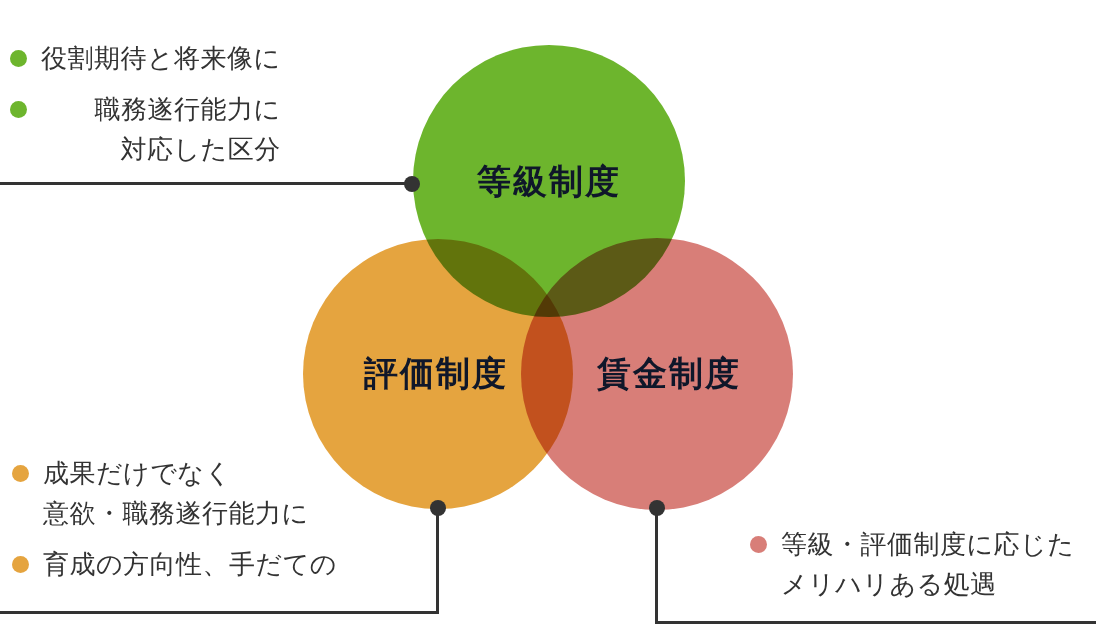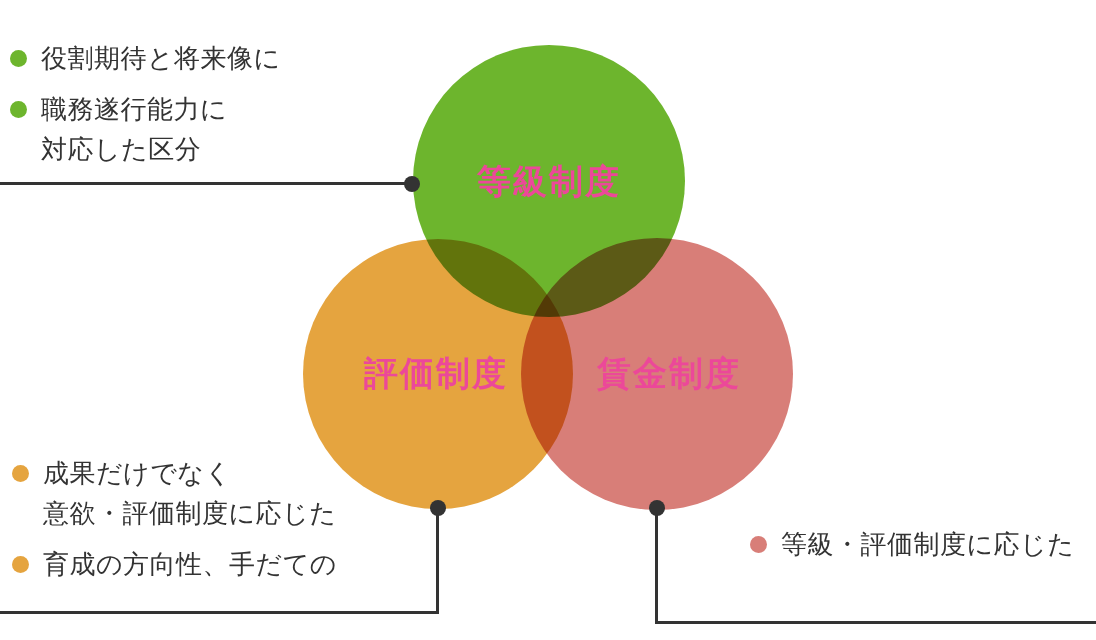--- a/index.html
+++ b/index.html
@@ -25,21 +25,21 @@
     mix-blend-mode: multiply;
   }
   .circle.grade { left: 413px; top: 45px;  width: 272px; height: 272px; }
   .circle.eval  { left: 303px; top: 239px; width: 270px; height: 270px; }
   .circle.wage  { left: 521px; top: 238px; width: 272px; height: 272px; }
 
   
   .circle-label {
     position: absolute;
     transform: translate(-50%, -50%);
-    color: #ec4899;
+    color: #0f172a;
     font-size: 34px;
     font-weight: 600;
     letter-spacing: 2px;
     white-space: nowrap;
   }
   .circle-label.grade { left: 549px; top: 182px; }
   .circle-label.eval  { left: 436px; top: 374px; }
   .circle-label.wage  { left: 669px; top: 374px; }
 
   
@@ -61,21 +61,21 @@
   
   .notes {
     position: absolute;
     list-style: none;
     font-size: 26px;
     line-height: 40px;
     font-weight: 500;
     letter-spacing: 0.5px;
   }
   .notes li { position: relative; padding-left: 31px; }
-  .notes li + li { margin-top: 11px; }
+  .notes li + li { margin-top: 11px; text-align: right; }
   .bullet {
     position: absolute;
     left: 0; top: 12px;
     width: 17px; height: 17px;
     border-radius: 50%;
   }
   .note-line { display: block; white-space: nowrap; }
 
   .notes.top-left     { left: 10px;  top: 2px; margin-top: 36px; }
   .notes.bottom-left  { left: 12px;  top: 453px; }
@@ -114,28 +114,29 @@
       <span class="bullet" style="background: rgb(109, 181, 45);"></span>
       <span class="note-line">職務遂行能力に</span>
       <span class="note-line">対応した区分</span>
     </li>
   </ul>
 
   <ul class="notes bottom-left">
     <li>
       <span class="bullet" style="background: rgb(229, 164, 63);"></span>
       <span class="note-line">成果だけでなく</span>
-      <span class="note-line">意欲・評価制度に応じた</span>
+      <span class="note-line">意欲・職務遂行能力に</span>
     </li>
     <li>
       <span class="bullet" style="background: rgb(229, 164, 63);"></span>
       <span class="note-line">育成の方向性、手だての</span>
     </li>
   </ul>
 
   <ul class="notes bottom-right">
     <li>
       <span class="bullet" style="background: rgb(216, 126, 120);"></span>
       <span class="note-line">等級・評価制度に応じた</span>
+      <span class="note-line">メリハリある処遇</span>
     </li>
   </ul>
 
 </div>
 
 </body></html>

